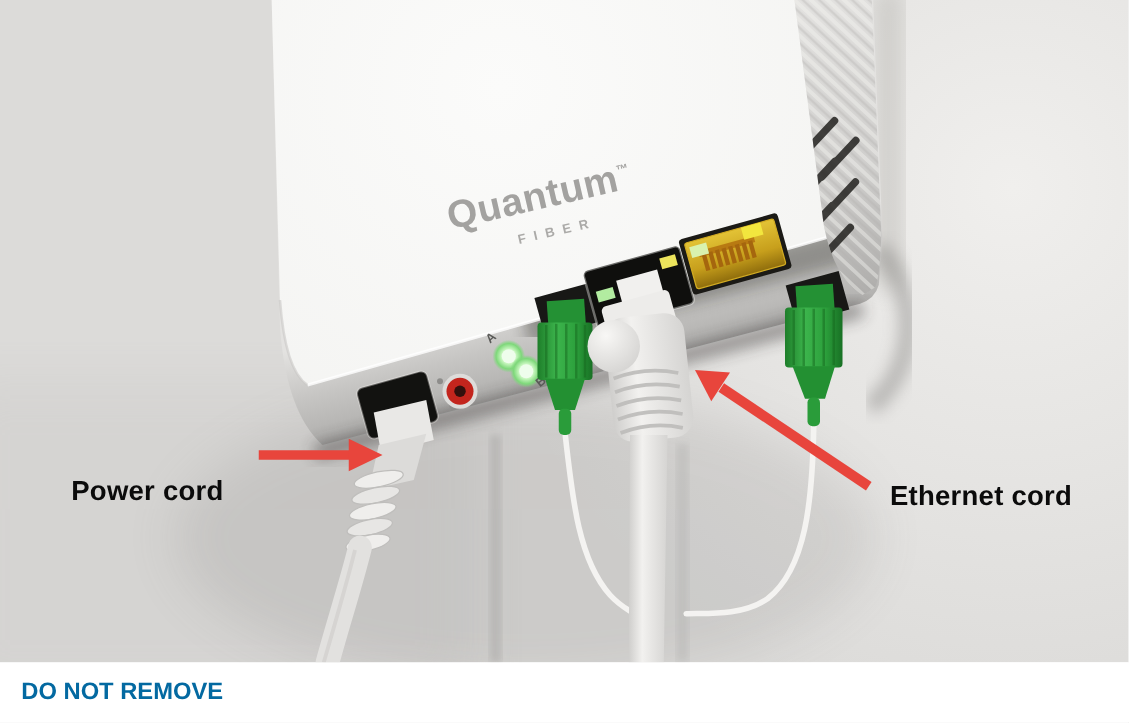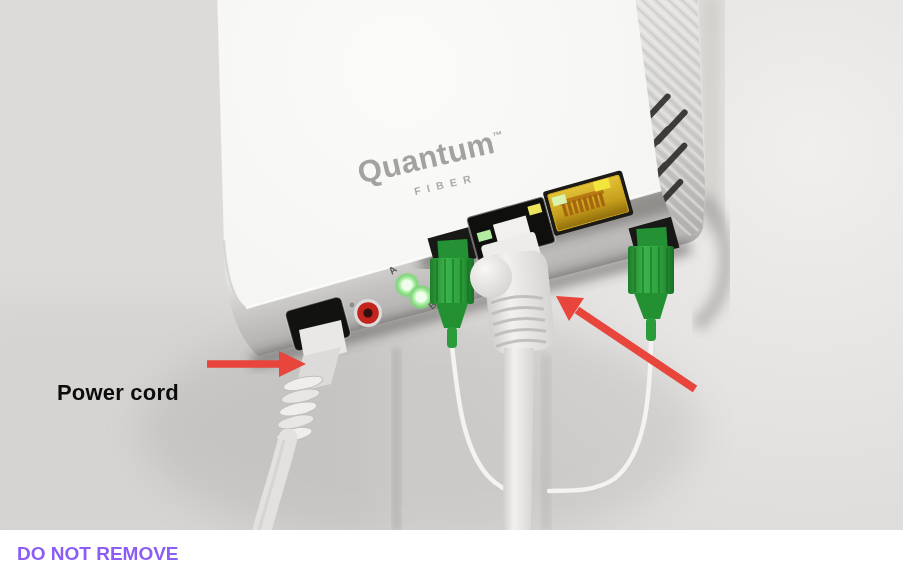--- a/index.html
+++ b/index.html
@@ -2,21 +2,21 @@
 <html><head>
 <meta charset="utf-8">
 <style>
   html,body{margin:0;padding:0;background:#ffffff;width:903px;height:578px;overflow:hidden;}
   .stage{position:relative;width:903px;height:578px;font-family:"Liberation Sans",sans-serif;background:#ffffff;}
   .photo{position:absolute;left:0;top:0;width:903px;height:530px;}
   .callout{position:absolute;font-weight:700;color:#0b0b0b;font-size:22px;letter-spacing:.2px;white-space:nowrap;}
   .callout.power{left:57px;top:364px;margin-top:16px;}
   .callout.ethernet{left:712px;top:384px;}
   .caption-bar{position:absolute;left:0;top:530px;width:903px;height:48px;background:#ffffff;display:flex;align-items:center;padding-left:17px;box-sizing:border-box;font-size:19px;font-weight:700;gap:6px;}
-  .caption-bar .warn{color:#8b5cf6;}
+  .caption-bar .warn{color:#0369a1;}
   .caption-bar .rest{color:#161616;}
 </style>
 </head>
 <body>
 
 <div class="stage">
 
   <svg class="photo" viewBox="0 0 903 530" xmlns="http://www.w3.org/2000/svg">
     <defs>
       <radialGradient id="wallLight" cx="810" cy="150" r="430" gradientUnits="userSpaceOnUse">
@@ -252,18 +252,19 @@
         <polygon points="279,351 306,364 279,377" fill="#e8453c"></polygon>
       </g>
       <g>
         <line x1="695" y1="389" x2="577" y2="310" stroke="#e8453c" stroke-width="8"></line>
         <polygon points="556,296 569,321 584,298" fill="#e8453c"></polygon>
       </g>
     </g>
   </svg>
 
   <div class="callout power">Power cord</div>
+  <div class="callout ethernet">Ethernet cord</div>
 
   <div class="caption-bar">
     <span class="warn">DO NOT REMOVE</span>
   </div>
 
 </div>
 
 </body></html>

